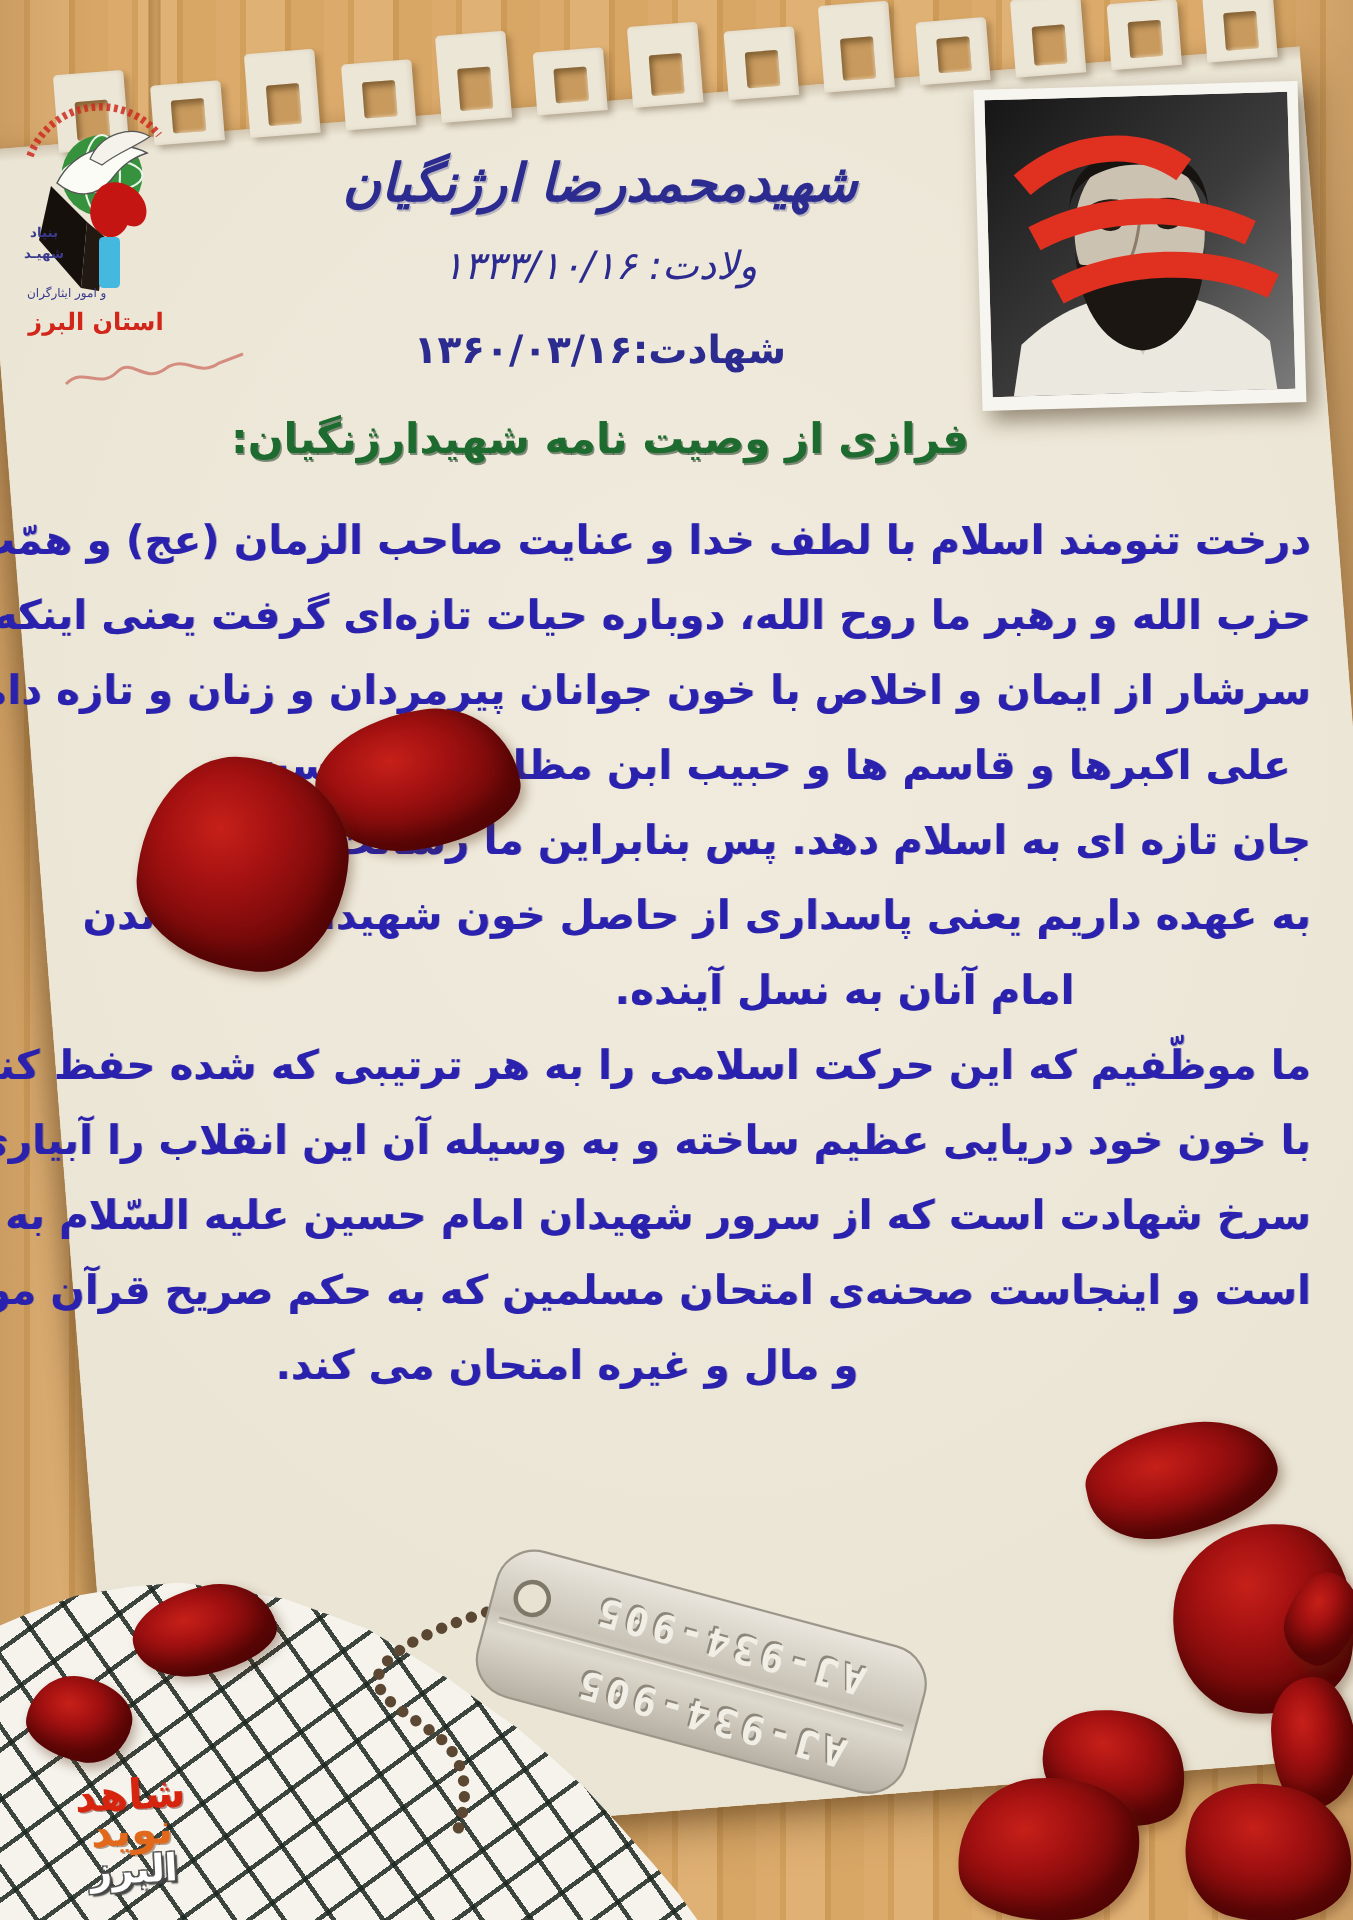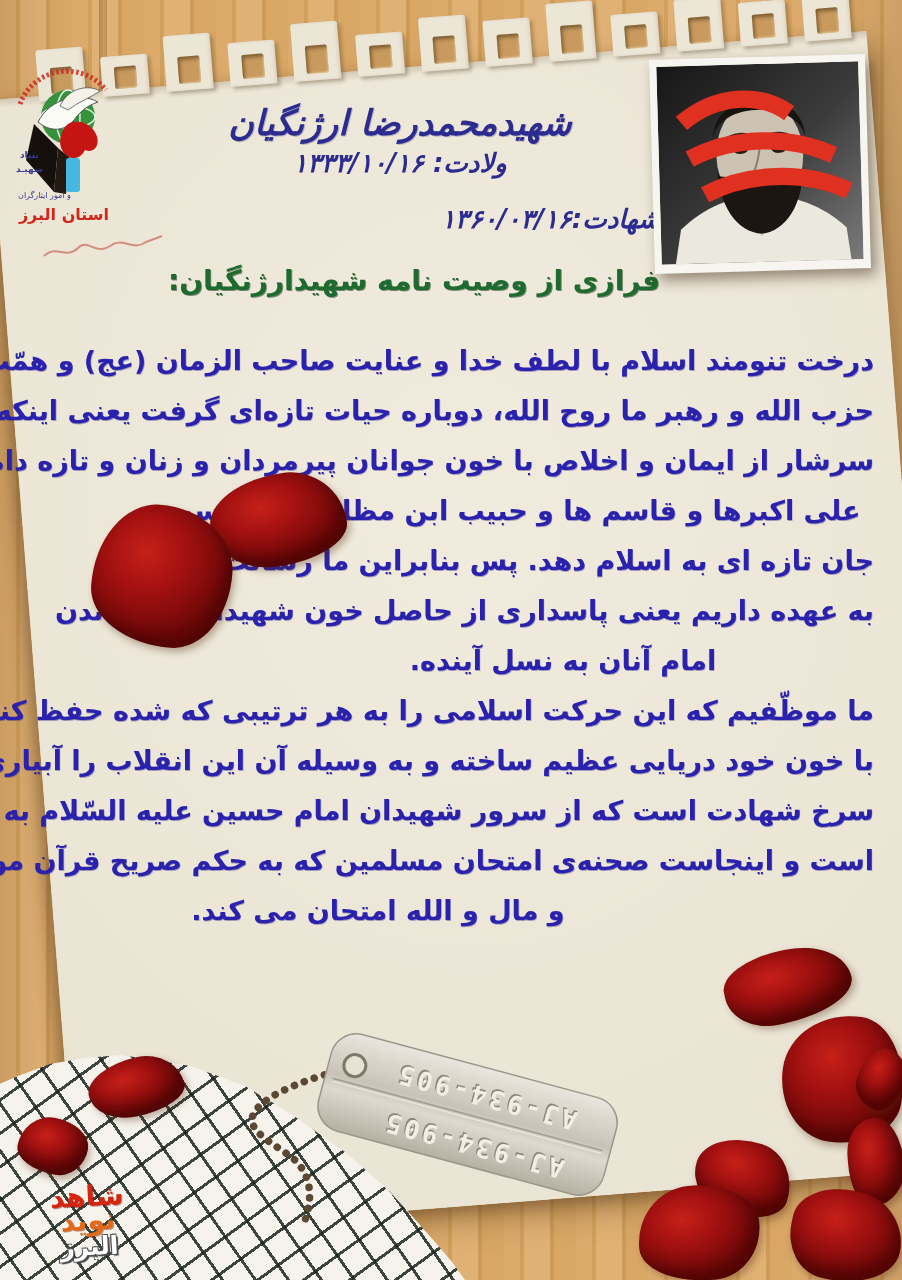--- a/index.html
+++ b/index.html
@@ -35,23 +35,23 @@
     padding:7px 7px 9px 7px;background:#f7f5ef;transform:rotate(-1.6deg);
     box-shadow:5px 7px 14px rgba(60,40,15,.5);}
   .photo svg{width:100%;height:100%;display:block;}
   .photo-stamp{position:absolute;left:9px;bottom:14px;width:30px;height:22px;z-index:2;}
 
   
   .header{position:absolute;left:140px;top:98px;width:520px;text-align:center;z-index:5;
     color:#2b2b90;direction:rtl;}
   .header .title{font-size:35px;font-weight:bold;font-style:italic;letter-spacing:0;line-height:50px;
     text-shadow:1px 1px 0 rgba(30,30,110,.25);}
-  .header .birth{font-size:26px;font-weight:bold;font-style:italic;}
-  .header .death{font-size:26px;font-weight:bold;font-style:italic;margin-top:26px;text-align:right;}
-  .subtitle{position:absolute;left:140px;top:264px;width:520px;text-align:right;z-index:5;
+  .header .birth{font-size:26px;font-weight:normal;font-style:italic;margin-top:15px;}
+  .header .death{font-size:26px;font-weight:bold;margin-top:26px;}
+  .subtitle{position:absolute;left:140px;top:276px;width:520px;text-align:center;z-index:5;
     direction:rtl;font-size:28px;font-weight:bold;color:#1d6b2e;
     text-shadow:1px 1px 0 rgba(10,40,15,.5);}
 
   
   .will{position:absolute;left:22px;top:336px;width:852px;z-index:5;direction:rtl;}
   .wline{height:50px;line-height:50px;font-size:27px;font-weight:bold;color:#2a22ae;
     white-space:nowrap;text-align:center;text-shadow:.6px .6px 0 rgba(25,20,120,.35);}
   .w1{padding-left:40px;}  .w2{padding-left:30px;}
   .w4{padding-left:130px;} .w5{padding-left:200px;}
   .w6{padding-left:110px;} .w7{padding-left:230px;}
@@ -202,21 +202,21 @@
     <div class="wline w2">حزب الله و رهبر ما روح الله، دوباره حیات تازه‌ای گرفت یعنی اینکه ملّت ایران با عشق</div>
     <div class="wline w3">سرشار از ایمان و اخلاص با خون جوانان پیرمردان و زنان و تازه دامادان خود یعنی</div>
     <div class="wline w4">علی اکبرها و قاسم ها و حبیب ابن مظاهرها توانست</div>
     <div class="wline w5">جان تازه ای به اسلام دهد.  پس بنابراین ما رسالت سنگینی</div>
     <div class="wline w6">به عهده داریم یعنی پاسداری از حاصل خون شهیدان و رساندن</div>
     <div class="wline w7">امام آنان به نسل آینده.</div>
     <div class="wline w8">ما موظّفیم که این حرکت اسلامی را به هر ترتیبی که شده حفظ کنیم حتّی اگر لازم باشد</div>
     <div class="wline w9">با خون خود دریایی عظیم ساخته و به وسیله آن این انقلاب را آبیاری کنیم. این خطّ</div>
     <div class="wline w10">سرخ شهادت است که از سرور شهیدان امام حسین علیه السّلام به ما به ارث رسیده</div>
     <div class="wline w11">است و اینجاست صحنه‌ی امتحان مسلمین که به حکم صریح قرآن مومنین را به جان</div>
-    <div class="wline w12">و مال و الله امتحان می کند.</div>
+    <div class="wline w12">و مال و غیره امتحان می کند.</div>
   </div>
 
   <div class="petal p-a" style="left:210px;top:474px;width:136px;height:92px;transform:rotate(-8deg)"></div>
   <div class="petal p-b" style="left:92px;top:505px;width:140px;height:142px;transform:rotate(4deg)"></div>
 
   <div class="fabric"></div>
 
   <div class="tagwrap">
     <svg viewBox="0 0 520 292" width="520" height="292">
       <defs>

